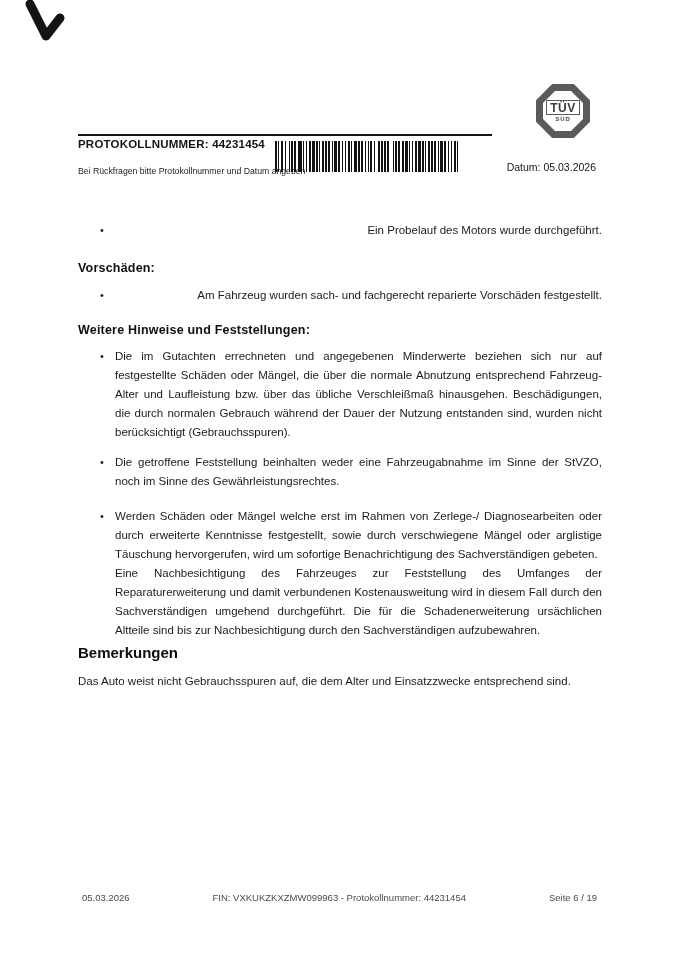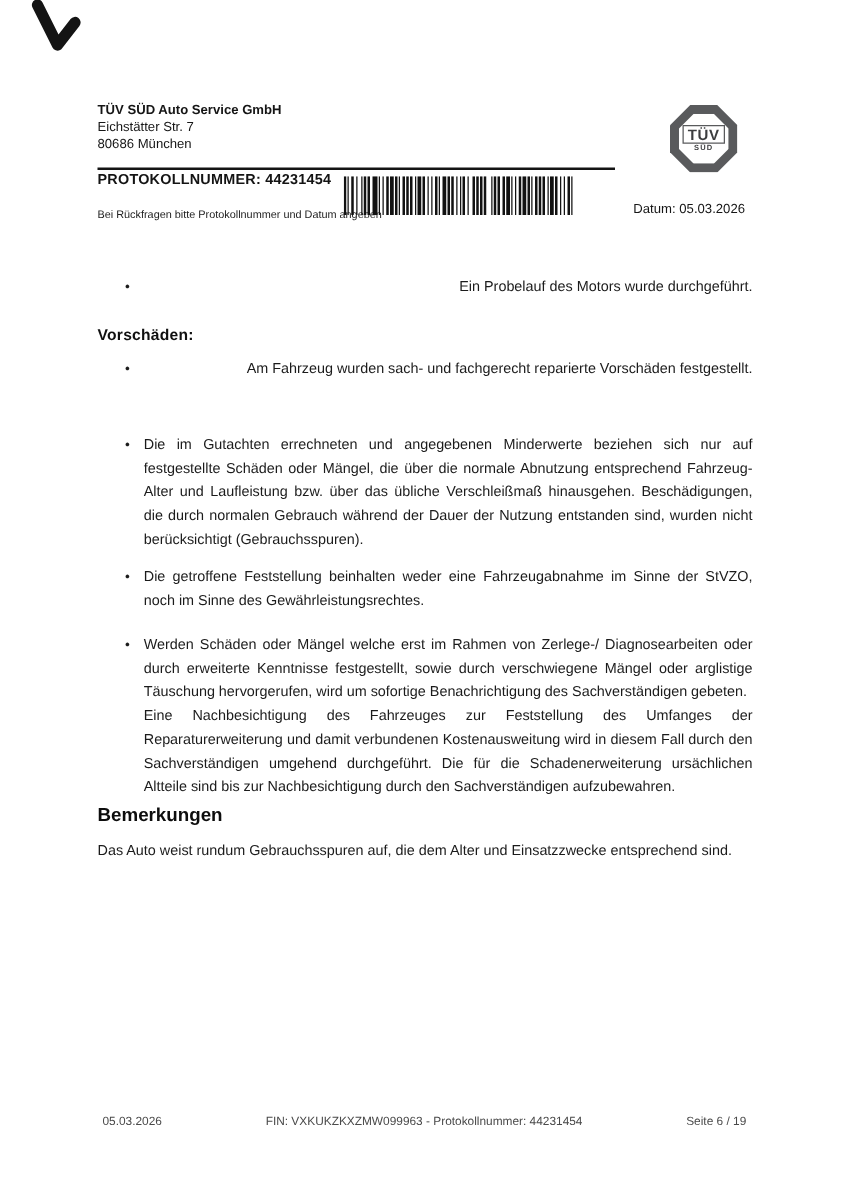--- a/index.html
+++ b/index.html
@@ -73,25 +73,20 @@
 </style>
 </head>
 <body>
 
 <div class="page">
 
   <svg class="abs artifact" width="52" height="46" viewBox="0 0 52 46">
     <path d="M14 4 L30 36 L44 18" fill="none" stroke="#141414" stroke-width="9" stroke-linejoin="round" stroke-linecap="round"></path>
   </svg>
 
-  <div class="abs address">
-    <div class="company">TÜV SÜD Auto Service GmbH</div>
-    <div>Eichstätter Str. 7</div>
-    <div>80686 München</div>
-  </div>
 
   <div class="abs logo">
     <div class="oct-outer" style="background: rgb(89, 90, 92);"></div>
     <div class="oct-inner">
       <div class="tuv-box" style="border-color: rgb(89, 90, 92); color: rgb(60, 61, 63);">TÜV</div>
       <div class="sud" style="color: rgb(60, 61, 63);">SÜD</div>
     </div>
   </div>
 
   <div class="abs divider"></div>
@@ -226,41 +221,42 @@
     <span class="marker">•</span>
     <div class="btext nojust">Ein Probelauf des Motors wurde durchgeführt.</div>
   </div>
 
   <div class="abs heading" style="top:261px;">Vorschäden:</div>
   <div class="abs bullet-row" style="top:285px;">
     <span class="marker">•</span>
     <div class="btext nojust">Am Fahrzeug wurden sach- und fachgerecht reparierte Vorschäden festgestellt.</div>
   </div>
 
+  <div class="abs heading" style="top:323px;">Weitere Hinweise und Feststellungen:</div>
 
   <div class="abs bullet-row whb" style="top:347px;">
     <span class="marker">•</span>
     <div class="btext">Die im Gutachten errechneten und angegebenen Minderwerte beziehen sich nur auf festgestellte Schäden oder Mängel, die über die normale Abnutzung entsprechend Fahrzeug-Alter und Laufleistung bzw. über das übliche Verschleißmaß hinausgehen. Beschädigungen, die durch normalen Gebrauch während der Dauer der Nutzung entstanden sind, wurden nicht berücksichtigt (Gebrauchsspuren).</div>
   </div>
 
   <div class="abs bullet-row whb" style="top:453px;">
     <span class="marker">•</span>
     <div class="btext">Die getroffene Feststellung beinhalten weder eine Fahrzeugabnahme im Sinne der StVZO, noch im Sinne des Gewährleistungsrechtes.</div>
   </div>
 
   <div class="abs bullet-row whb" style="top:507px;">
     <span class="marker">•</span>
     <div class="btext">
       <p>Werden Schäden oder Mängel welche erst im Rahmen von Zerlege-/ Diagnosearbeiten oder durch erweiterte Kenntnisse festgestellt, sowie durch verschwiegene Mängel oder arglistige Täuschung hervorgerufen, wird um sofortige Benachrichtigung des Sachverständigen gebeten.</p>
       <p>Eine Nachbesichtigung des Fahrzeuges zur Feststellung des Umfanges der Reparaturerweiterung und damit verbundenen Kostenausweitung wird in diesem Fall durch den Sachverständigen umgehend durchgeführt. Die für die Schadenerweiterung ursächlichen Altteile sind bis zur Nachbesichtigung durch den Sachverständigen aufzubewahren.</p>
     </div>
   </div>
 
   <div class="abs h-bemerkungen">Bemerkungen</div>
-  <div class="abs remark">Das Auto weist rundum Gebrauchsspuren auf, die dem Alter und Einsatzzwecke entsprechend sind.</div>
+  <div class="abs remark">Das Auto weist nicht Gebrauchsspuren auf, die dem Alter und Einsatzzwecke entsprechend sind.</div>
 
   <div class="abs footer">
     <span>05.03.2026</span>
     <span>FIN: VXKUKZKXZMW099963 - Protokollnummer: 44231454</span>
     <span>Seite 6 / 19</span>
   </div>
 
 </div>
 
 </body></html>

